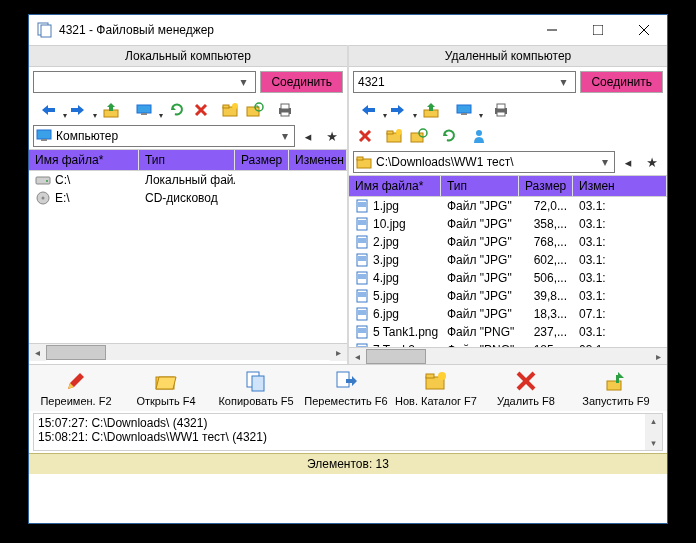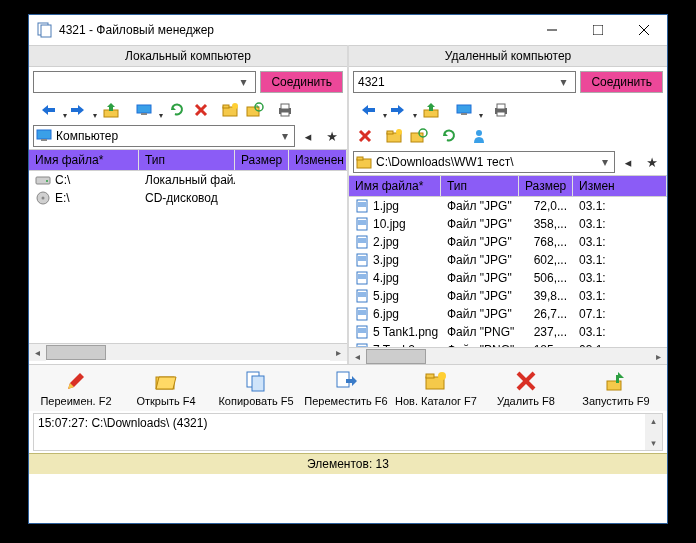--- a/index.html
+++ b/index.html
@@ -417,21 +417,21 @@
             <div class="cell" style="width:92px;display:flex;align-items:center;gap:4px">
               <span>
                 <svg width="14" height="14">
                   <rect x="2" y="1" width="10" height="12" fill="#fff" stroke="#3a7bc8"></rect>
                   <rect x="3" y="3" width="8" height="5" fill="#8fb8e8"></rect>
                 </svg>
               </span>
               <span>6.jpg</span>
             </div>
             <div class="cell" style="width:78px">Файл "JPG"</div>
-            <div class="cell" style="width:54px;text-align:right">26,7...</div>
+            <div class="cell" style="width:54px;text-align:right">18,3...</div>
             <div class="cell" style="flex:1">07.1:</div>
           </div>
           <div class="row">
             <div class="cell" style="width:92px;display:flex;align-items:center;gap:4px">
               <span>
                 <svg width="14" height="14">
                   <rect x="2" y="1" width="10" height="12" fill="#fff" stroke="#3a7bc8"></rect>
                   <rect x="3" y="3" width="8" height="5" fill="#8fb8e8"></rect>
                 </svg>
               </span>
@@ -514,20 +514,21 @@
           <rect x="3" y="12" width="14" height="9" fill="#f5c94a" stroke="#b8860b"></rect>
           <path d="M14 3 L20 9 L14 9 Z" fill="#2ea043"></path>
           <rect x="12" y="6" width="3" height="8" fill="#2ea043"></rect>
         </svg>
       <span class="lbl">Запустить F9</span>
     </div>
   </div>
 
   <div class="log">
     <div>15:07:27: C:\Downloads\   (4321)</div>
+    <div>15:08:21: C:\Downloads\WW1 тест\   (4321)</div>
     <div class="vscroll">
       <span class="arr">▴</span>
       <span class="arr">▾</span>
     </div>
   </div>
 
   <div class="status">Элементов: 13</div>
 
 </div>
 

